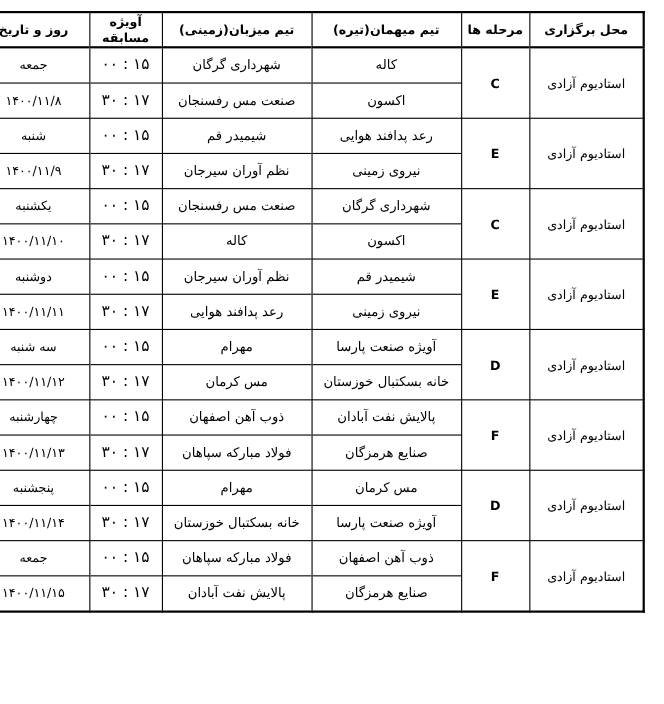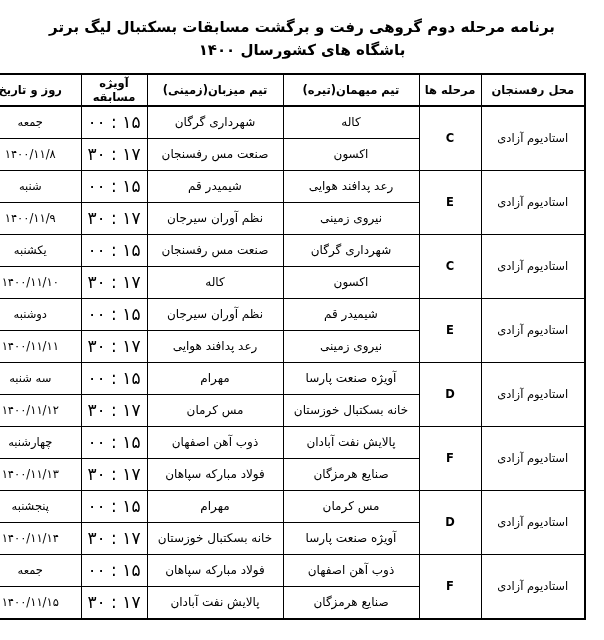--- a/index.html
+++ b/index.html
@@ -72,48 +72,47 @@
   .cellrow.last {
     border-bottom: none;
   }
   td.pair {
     padding: 0;
   }
   td.date .cellrow {
     font-size: 11.5px;
   }
   td.time .cellrow {
-    font-size: 17px;
+    font-size: 14px;
   }
   td.team .cellrow {
     font-size: 12px;
   }
   tbody tr {
     height: 62px;
   }
 </style>
 </head>
 <body>
 
 <div class="page">
 
-  <div class="title">برنامه مرحله دوم گروهی رفت و برگشت مسابقات بسکتبال لیگ برتر باشگاه های کشورسال ۱۴۰۰</div>
 
   <table class="sched">
     <colgroup>
       <col class="c-venue">
       <col class="c-group">
       <col class="c-away">
       <col class="c-home">
       <col class="c-time">
       <col class="c-date">
     </colgroup>
     <thead>
       <tr>
-        <th>محل رفسنجان</th>
+        <th>محل برگزاری</th>
         <th>مرحله ها</th>
         <th>تیم میهمان(تیره)</th>
         <th>تیم میزبان(زمینی)</th>
         <th>آویژه مسابقه</th>
         <th>روز و تاریخ</th>
       </tr>
     </thead>
     <tbody>
 
       <tr>

